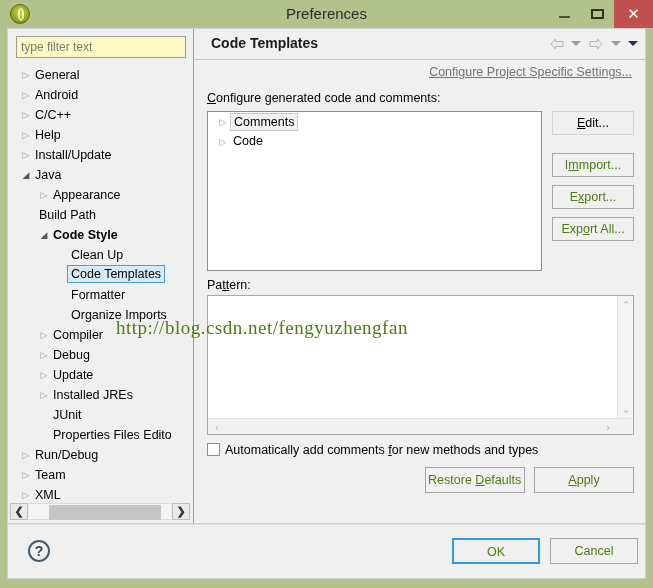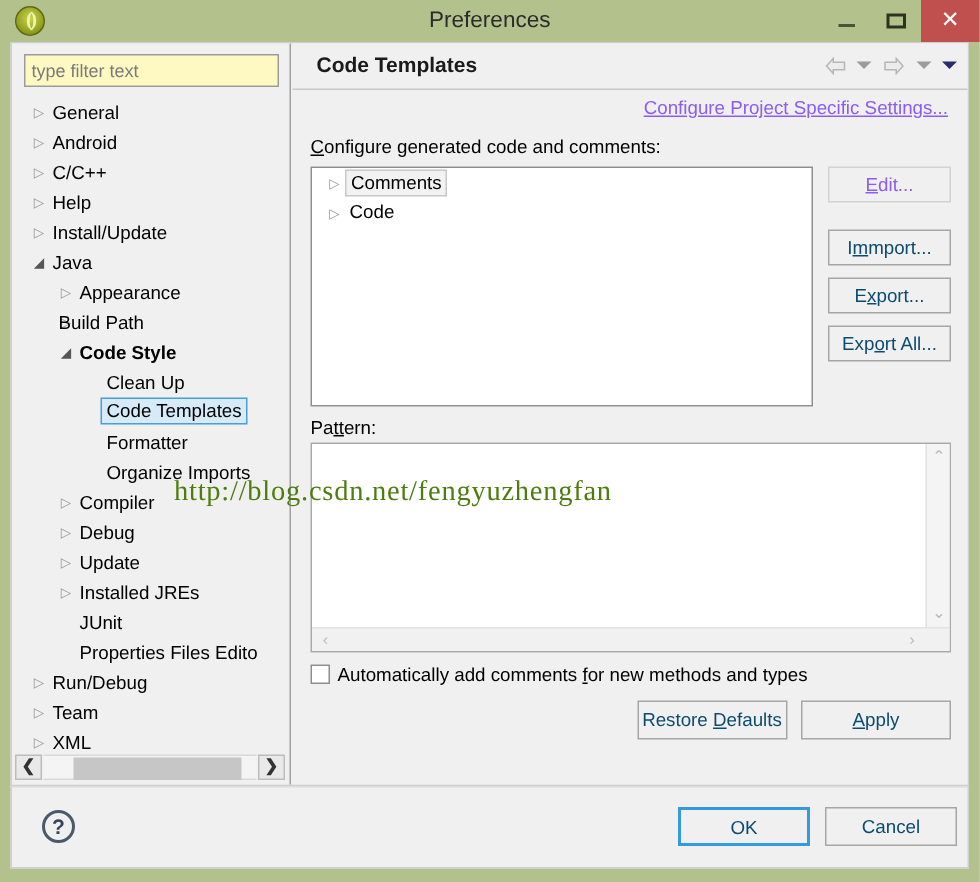--- a/index.html
+++ b/index.html
@@ -149,44 +149,44 @@
   .caret{
     width:0;height:0;display:inline-block;vertical-align:middle;
     border-left:5px solid transparent;border-right:5px solid transparent;
     border-top:5px solid #9b9b9b;margin-left:4px;
   }
   .caret.dark{border-top-color:#2b2b6b;}
   .link-row{
     position:absolute;right:13px;top:36px;
   }
   .cfg-link{
-    color:#8b5cf6;text-decoration:underline;font-size:12.5px;cursor:pointer;
+    color:#737373;text-decoration:underline;font-size:12.5px;cursor:pointer;
   }
   .section-label{
     position:absolute;left:12px;top:62px;font-size:12.5px;
   }
   .u{text-decoration:underline;}
   .tpl-tree{
     position:absolute;left:12px;top:82px;width:335px;height:160px;
     background:#fff;border:1px solid #8e8e8e;box-sizing:border-box;
   }
   .tpl-row{position:relative;height:20px;line-height:20px;font-size:12.5px;}
   .tpl-row .tw{left:8px;}
   .tpl-row .lbl{position:absolute;left:25px;top:1px;height:18px;line-height:17px;}
   .tpl-row .lbl.sel{
     background:#f2f2f2;border:1px solid #c8c8c8;padding:0 3px;margin-left:-3px;box-sizing:border-box;
   }
   .side-btns{position:absolute;left:357px;top:82px;width:82px;}
   .btn{
     display:block;width:82px;height:24px;
     background:#f0f0f0;border:1px solid #a6a6a6;box-sizing:border-box;
-    font-family:"Liberation Sans", sans-serif;font-size:12.5px;color:#0c4a6e;
+    font-family:"Liberation Sans", sans-serif;font-size:12.5px;color:#4d7c0f;
     text-align:center;line-height:22px;cursor:default;
   }
-  .btn.disabled{color:#8b5cf6;border-color:#d2d2d2;background:#f0f0f0;}
+  .btn.disabled{color:#000000;border-color:#d2d2d2;background:#f0f0f0;}
   .side-btns .btn{margin-bottom:8px;}
   .side-btns .gap{margin-bottom:18px;}
   .pattern-label{position:absolute;left:12px;top:249px;font-size:12.5px;}
   .pattern-box{
     position:absolute;left:12px;top:266px;width:427px;height:140px;
     background:#fff;border:1px solid #a9a9a9;box-sizing:border-box;
   }
   .pb-vscroll{
     position:absolute;right:0;top:0;width:16px;bottom:16px;background:#f4f4f4;
     border-left:1px solid #e2e2e2;box-sizing:border-box;

